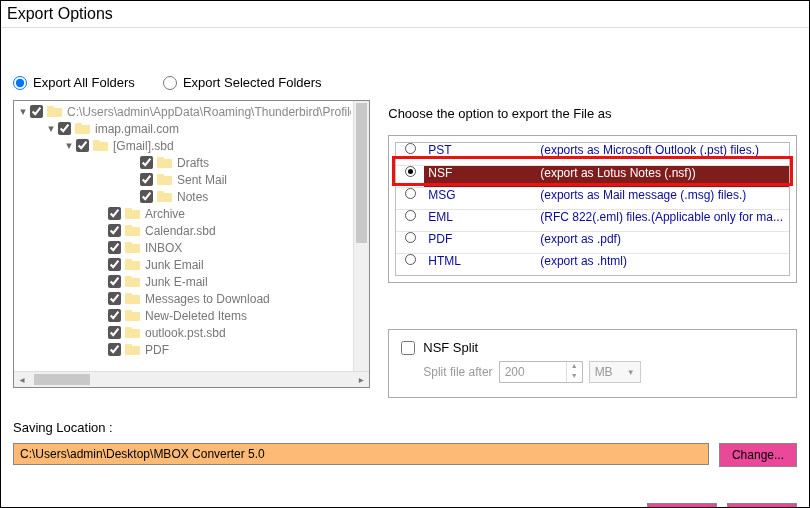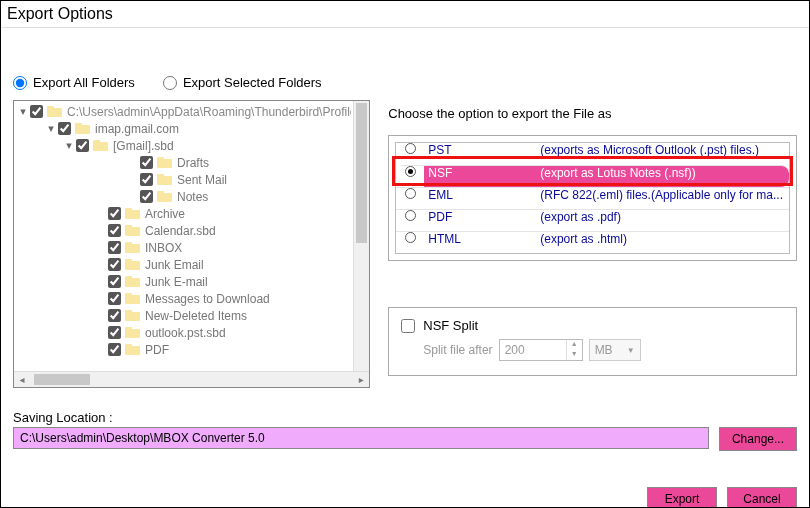--- a/index.html
+++ b/index.html
@@ -202,23 +202,22 @@
     padding-left: 4px;
   }
   .fmt-desc {
     flex: 1;
     white-space: nowrap;
     overflow: hidden;
     text-overflow: ellipsis;
     padding-right: 6px;
   }
   .fmt-row.selected {
-    background: #ec4899;
+    background: #7f1d1d;
     color: #fff;
-    border-radius: 8px;
   }
   .fmt-row.selected .r {
     border-color: #fff;
   }
   .fmt-row.selected .r.sel::after {
     background: #000;
   }
   .fmt-row.selected .fmt-radio {
     background: #fff;
     height: 100%;
@@ -285,35 +284,35 @@
     justify-content: space-between;
     padding: 0 5px;
     color: #999;
     background: #f7f7f7;
   }
   .bottom {
     margin-top: 22px;
   }
   .saveloc-label {
     font-size: 13px;
-    margin-bottom: 2px;
+    margin-bottom: 8px;
   }
   .saveloc-row {
     display: flex;
     gap: 10px;
     align-items: stretch;
   }
   .pathbox {
     flex: 1;
     border: 1px solid #888;
     height: 22px;
     line-height: 20px;
     padding: 0 6px;
     font-size: 12px;
-    background: #f0abfc;
+    background: #fdba74;
   }
   .btn {
     border: 1px solid #888;
     background: #ec4899;
     font-size: 12px;
     display: flex;
     align-items: center;
     justify-content: center;
     cursor: default;
     min-width: 70px;
@@ -469,20 +468,27 @@
               </div>
             <div class="fmt-name">PST</div>
             <div class="fmt-desc">(exports as Microsoft Outlook (.pst) files.)</div>
           </div>
           <div class="fmt-row selected">
             <div class="fmt-radio">
                 <span class="r sel"></span>
               </div>
             <div class="fmt-name">NSF</div>
             <div class="fmt-desc">(export as Lotus Notes (.nsf))</div>
+          </div>
+          <div class="fmt-row">
+            <div class="fmt-radio">
+                <span class="r"></span>
+              </div>
+            <div class="fmt-name">MSG</div>
+            <div class="fmt-desc">(exports as Mail message (.msg) files.)</div>
           </div>
           <div class="fmt-row">
             <div class="fmt-radio">
                 <span class="r"></span>
               </div>
             <div class="fmt-name">EML</div>
             <div class="fmt-desc">(RFC 822(.eml) files.(Applicable only for ma...</div>
           </div>
           <div class="fmt-row">
             <div class="fmt-radio">

